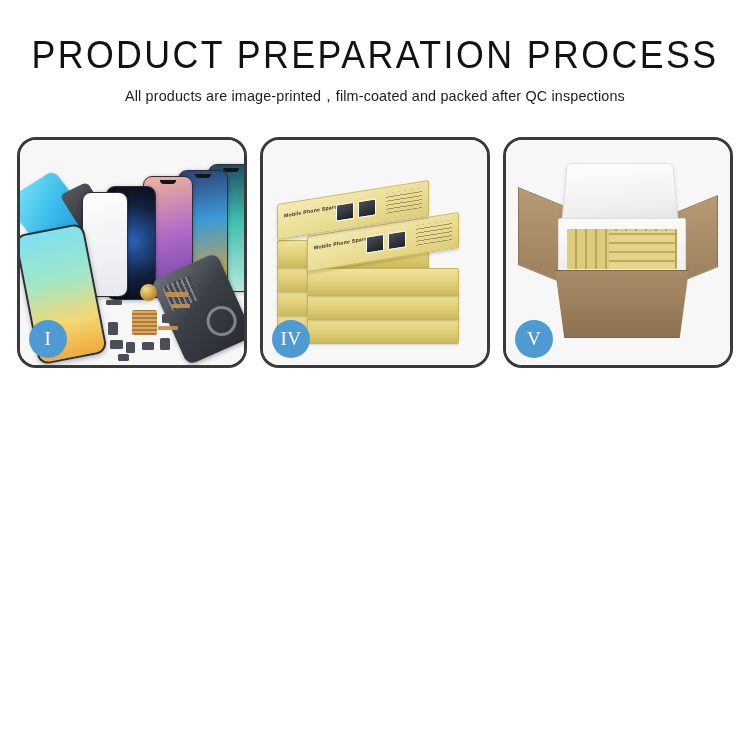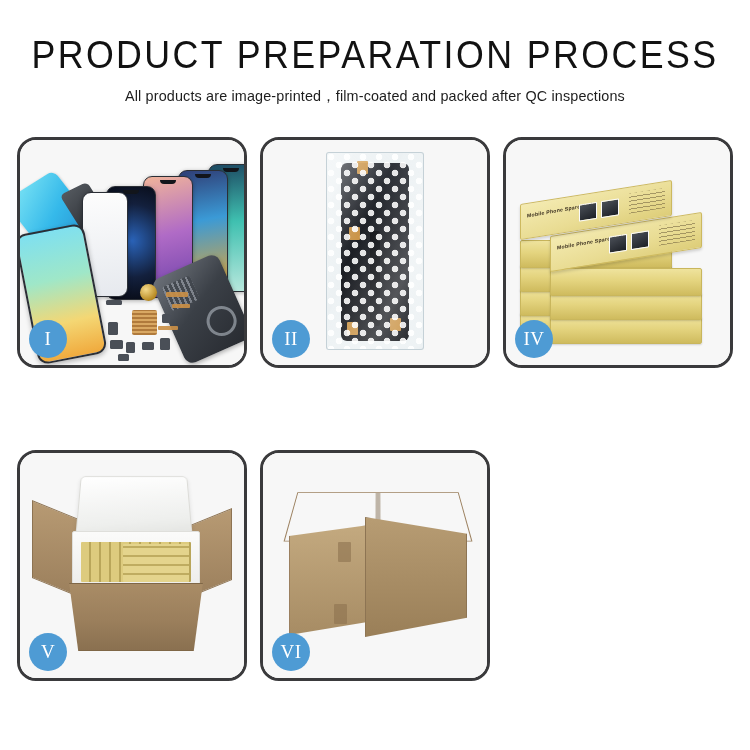--- a/index.html
+++ b/index.html
@@ -429,36 +429,20 @@
         <span class="p1-chip" style="left:56px; top:26px; width:8px;  height:9px;"></span>
         <span class="p1-flex" style="left:60px; top:4px;  width:22px; height:5px;"></span>
         <span class="p1-flex" style="left:66px; top:16px; width:18px; height:4px;"></span>
         <span class="p1-flex" style="left:52px; top:38px; width:20px; height:4px;"></span>
         <span class="p1-chip" style="left:12px; top:66px; width:11px; height:7px;"></span>
       </div>
     </div>
     <div class="badge">I</div>
   </div>
 
-  <div class="panel">
-    <div class="panel-stage">
-      <div class="p2-bag">
-        <div class="p2-inner">
-          <span class="p2-strip"></span>
-        </div>
-        <span class="p2-tape" style="left:30px; top:8px;"></span>
-        <span class="p2-tape" style="left:22px; top:74px;"></span>
-        <span class="p2-tape" style="left:20px; bottom:14px;"></span>
-        <span class="p2-tape" style="right:22px; bottom:18px;"></span>
-        <div class="p2-bubbles"></div>
-        <div class="p2-gloss"></div>
-      </div>
-    </div>
-    <div class="badge">II</div>
-  </div>
 
 
   <div class="panel">
     <div class="panel-stage">
       <div class="p4-stack">
         <div class="p4-box" style="left:0px;  top:146px;"></div>
         <div class="p4-box" style="left:0px;  top:122px;"></div>
         <div class="p4-box" style="left:0px;  top:98px;"></div>
         <div class="p4-box" style="left:0px;  top:74px;"></div>
         <div class="p4-box" style="left:30px; top:150px;"></div>
@@ -490,27 +474,14 @@
       <div class="p5-foamlid"></div>
       <div class="p5-foambox">
         <span class="p5-contents"></span>
         <span class="p5-contents2"></span>
       </div>
       <div class="p5-cartonfront"></div>
     </div>
     <div class="badge">V</div>
   </div>
 
-  <div class="panel">
-    <div class="panel-stage">
-      <div class="p6-top">
-        <span class="p6-seam"></span>
-      </div>
-      <div class="p6-left">
-        <span class="p6-tape" style="left:48px; top:16px;"></span>
-        <span class="p6-tape" style="left:44px; bottom:10px;"></span>
-      </div>
-      <div class="p6-right"></div>
-    </div>
-    <div class="badge">VI</div>
-  </div>
 
 </div>
 
 </body></html>

